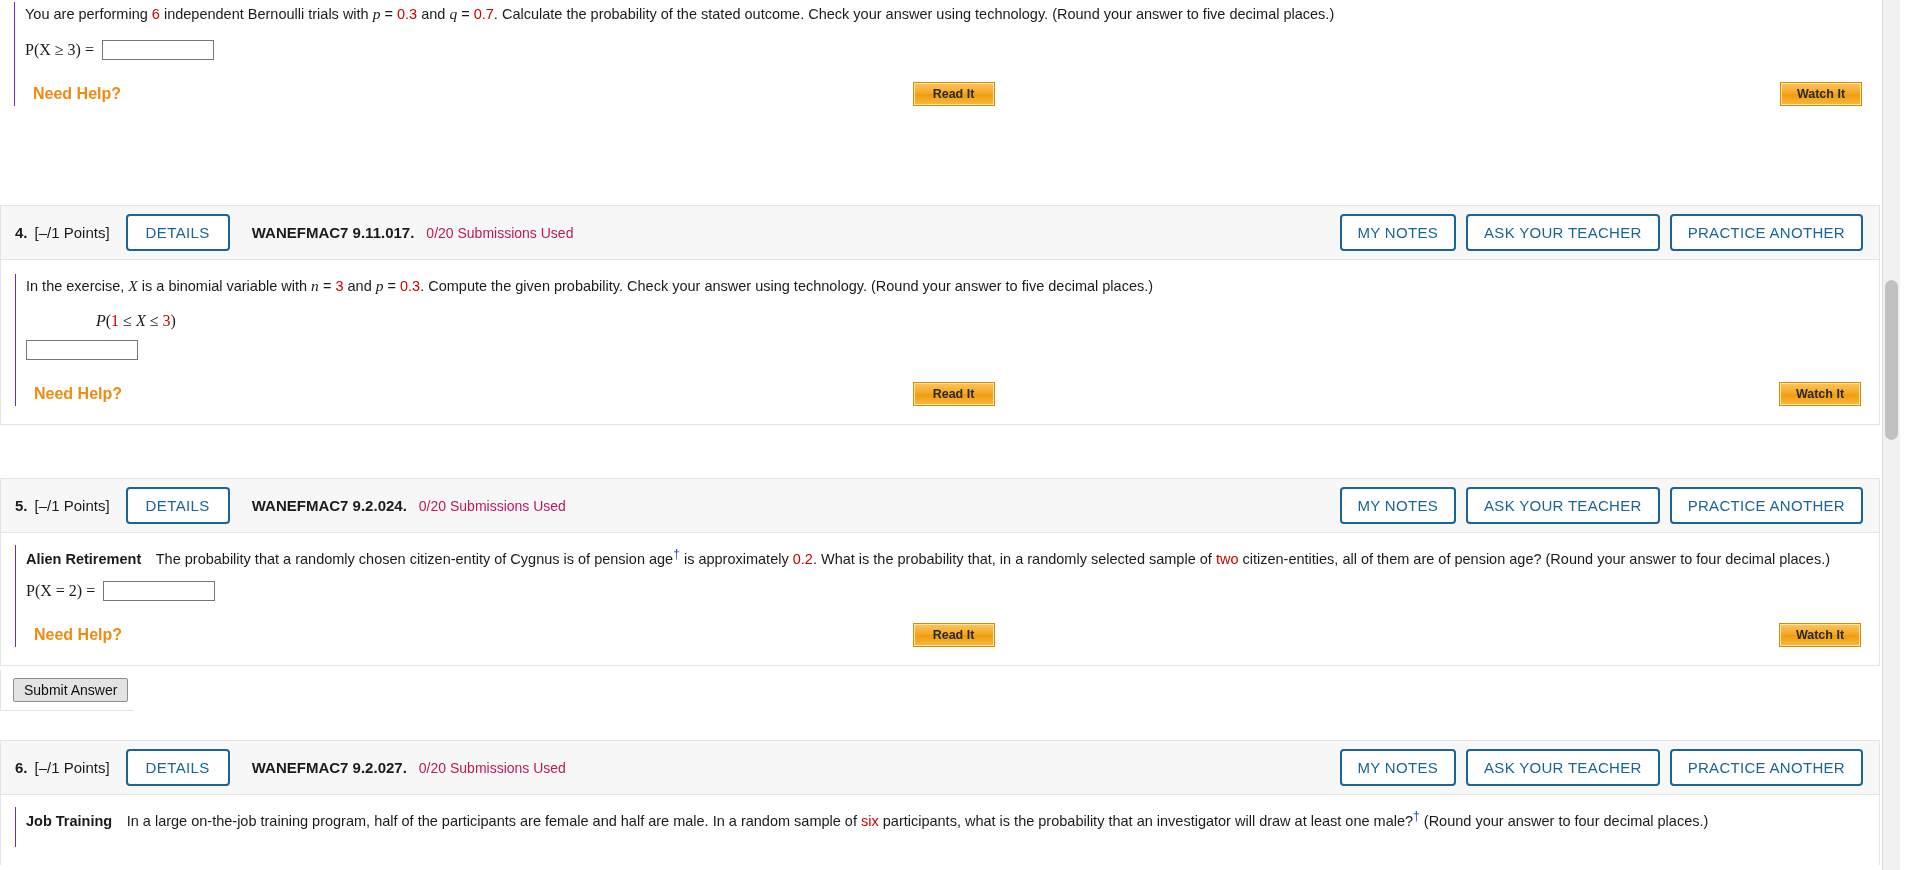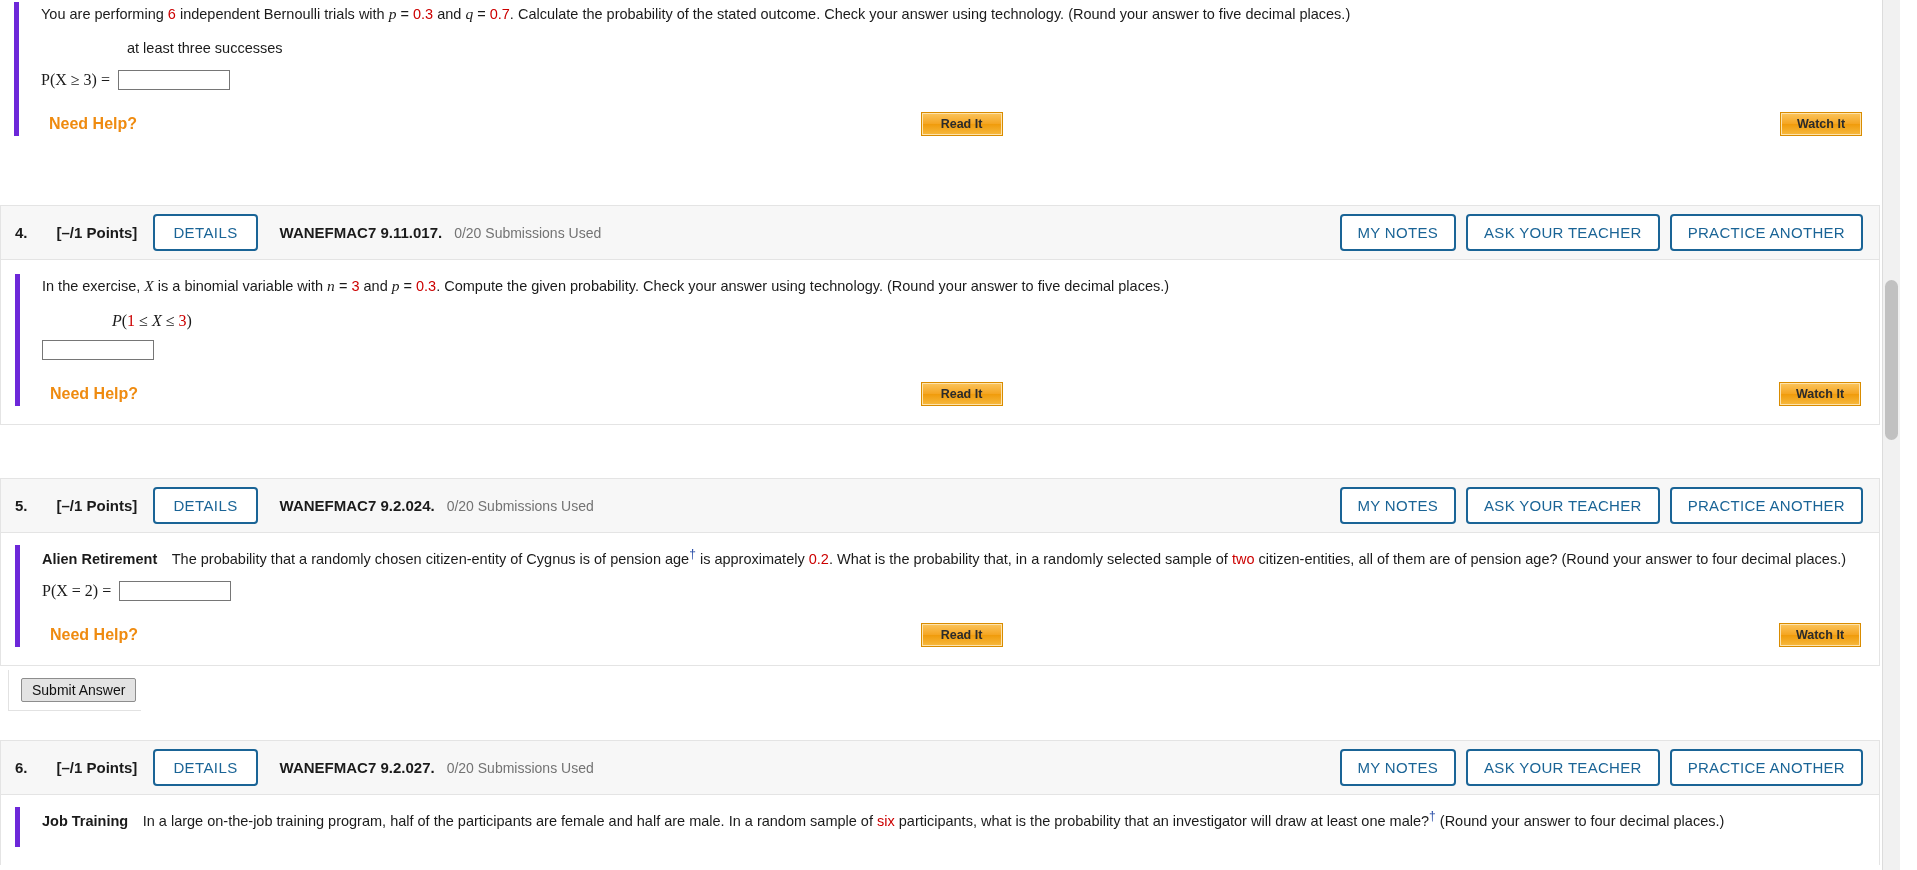--- a/index.html
+++ b/index.html
@@ -62,26 +62,25 @@
     box-sizing: border-box;
   }
   .qnum {
     font-weight: bold;
     font-size: 15px;
     color: #1b1b1b;
     margin-right: 7px;
     white-space: nowrap;
   }
   .qpoints {
-    font-weight: bold;
+    font-weight: normal;
     font-size: 15px;
     color: #1b1b1b;
     margin-right: 16px;
     white-space: nowrap;
-    margin-left: 22px;
   }
   .btn-details {
     border: 2px solid #1a6496;
     border-radius: 4px;
     background: #fff;
     color: #1a6496;
     font-size: 15px;
     letter-spacing: 0.4px;
     padding: 8px 18px;
     cursor: pointer;
@@ -91,21 +90,21 @@
   }
   .qcode {
     font-weight: bold;
     font-size: 15px;
     margin-left: 22px;
     white-space: nowrap;
     color: #1b1b1b;
   }
   .qsubs {
     font-size: 14px;
-    color: #737373;
+    color: #be185d;
     margin-left: 12px;
     white-space: nowrap;
   }
   .header-spacer { flex: 1 1 auto; }
   .hdr-actions { display: flex; gap: 10px; }
   .btn-outline {
     border: 2px solid #1a6496;
     border-radius: 4px;
     background: #fff;
     color: #1a6496;
@@ -115,22 +114,22 @@
     cursor: pointer;
     font-family: "Liberation Sans", sans-serif;
     white-space: nowrap;
   }
 
   .qbody {
     padding: 14px 18px 18px 14px;
     position: relative;
   }
   .qbody-inner {
-    border-left: 5px solid #6d28d9;
-    padding-left: 22px;
+    border-left: 1px solid #6d28d9;
+    padding-left: 10px;
     min-height: 40px;
   }
 
   .prompt { line-height: 1.5; font-size: 14.5px; }
   .num { color: #cc0000; }
   .mathvar { font-style: italic; font-family: "Liberation Serif", serif; font-size: 15.5px; }
   .bold-lead { font-weight: bold; }
   .dagger { color: #2a4fa8; font-size: 12px; vertical-align: super; }
 
   .centered-sub {
@@ -209,21 +208,20 @@
 </style>
 </head>
 <body>
 
 <div id="page">
 
   <div class="qwrap" style="top:-6px;">
     <div class="qbody" style="padding-top:8px;">
       <div class="qbody-inner">
         <div class="prompt" id="q3-prompt"><span>You are performing </span><span class="num">6</span><span> independent Bernoulli trials with </span><span class="mathvar">p</span><span> = </span><span class="num">0.3</span><span> and </span><span class="mathvar">q</span><span> = </span><span class="num">0.7</span><span>. Calculate the probability of the stated outcome. Check your answer using technology. (Round your answer to five decimal places.)</span></div>
-        <div class="centered-sub">at least three successes</div>
         <div class="formula-line">
           <span class="pexpr">P(X ≥ 3) =</span>
           <input class="ansbox wide" type="text" value="" style="">
         </div>
         <div class="needhelp">
           <span class="needhelp-label">Need Help?</span>
           <button class="help-btn">Read It</button>
           <button class="help-btn">Watch It</button>
         </div>
       </div>
@@ -285,21 +283,21 @@
             <input class="ansbox wide" type="text" value="" style="">
           </div>
           <div class="needhelp">
             <span class="needhelp-label">Need Help?</span>
             <button class="help-btn">Read It</button>
             <button class="help-btn">Watch It</button>
           </div>
         </div>
       </div>
     </div>
-    <div style="padding-left:8px;text-decoration:underline;">
+    <div style="padding-left:0;text-decoration:underline;">
       <div class="submit-row">
         <button class="submit-btn">Submit Answer</button>
       </div>
     </div>
   </div>
 
   <div class="qwrap" style="top:740px;">
     <div class="qbox" style="border-bottom:none;">
       <div class="qheader">
         <span class="qnum">6.</span>

